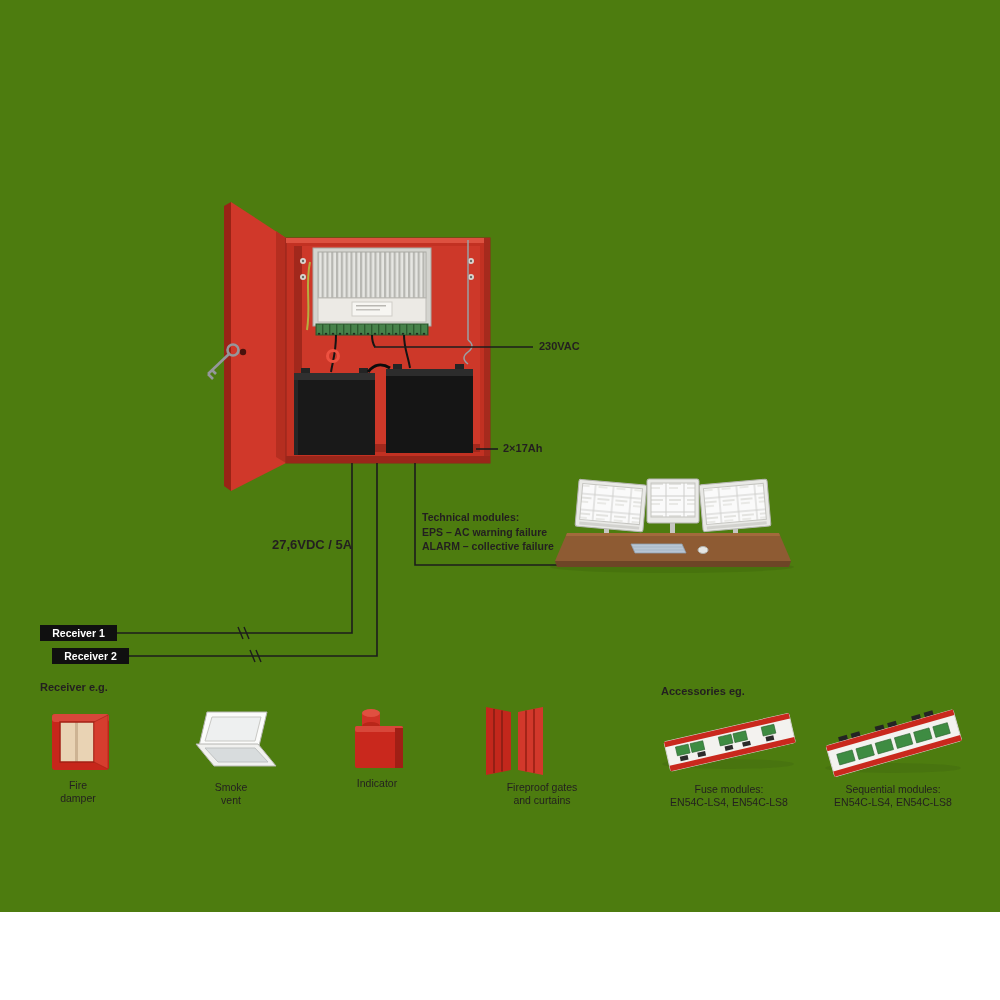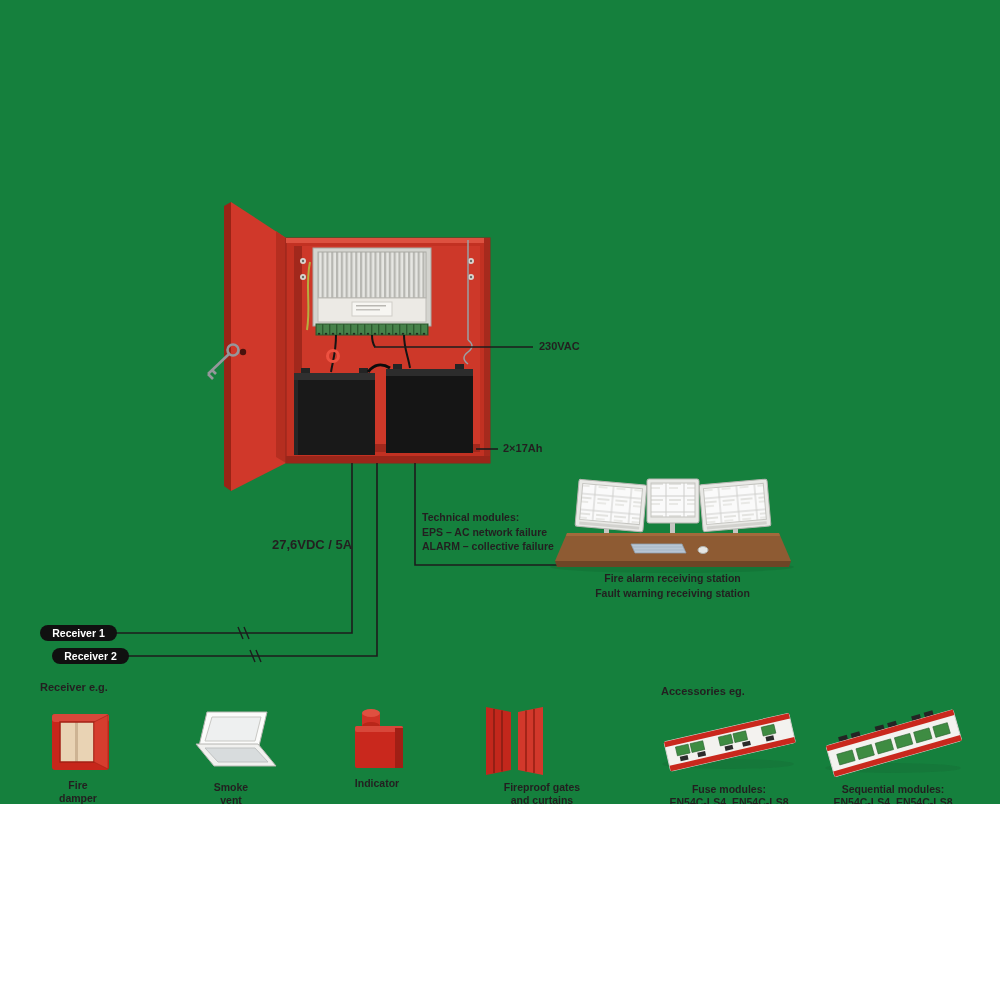--- a/index.html
+++ b/index.html
@@ -1,23 +1,23 @@
 <!DOCTYPE html>
 <html><head>
 <meta charset="utf-8">
 <style>
   html,body{margin:0;padding:0;background:#ffffff;}
-  .page{position:relative;width:1000px;height:804px;background:#15803d;overflow:hidden;
+  .page{position:relative;width:1000px;height:912px;background:#4d7c0f;overflow:hidden;
         font-family:"Liberation Sans","DejaVu Sans",sans-serif;color:#231f20;}
   .diagram{position:absolute;left:0;top:0;}
   .lbl{position:absolute;font-size:11px;font-weight:bold;white-space:nowrap;}
   .blk{position:absolute;font-size:10.5px;font-weight:bold;line-height:14.5px;}
-  .cap{position:absolute;font-size:10.5px;font-weight:bold;line-height:13px;text-align:center;}
+  .cap{position:absolute;font-size:10.5px;font-weight:normal;line-height:13px;text-align:center;}
   .badge{position:absolute;width:77px;height:16px;background:#101010;color:#ffffff;
-         font-size:10.5px;font-weight:bold;text-align:center;line-height:16px;border-radius:8px;}
+         font-size:10.5px;font-weight:bold;text-align:center;line-height:16px;}
   .station{position:absolute;left:570px;top:571px;width:205px;text-align:center;
            font-size:10.5px;font-weight:bold;line-height:14.5px;}
 </style>
 </head>
 <body>
 
 <div class="page">
 
   <svg class="diagram" width="1000" height="1000" viewBox="0 0 1000 1000">
     <defs>
@@ -248,28 +248,24 @@
   </svg>
 
   <div class="lbl" style="left:539px;top:340px;">230VAC</div>
 
   <div class="lbl" style="left:503px;top:442px;">2×17Ah</div>
 
   <div class="lbl" style="left:272px;top:537px;font-size:13px;">27,6VDC / 5A</div>
 
   <div class="blk" style="left:422px;top:510px;">
     <div>Technical modules:</div>
-    <div>EPS – AC network failure</div>
+    <div>EPS – AC warning failure</div>
     <div>ALARM – collective failure</div>
   </div>
 
-  <div class="station">
-    <div>Fire alarm receiving station</div>
-    <div>Fault warning receiving station</div>
-  </div>
 
   <div class="badge" style="left:40px;top:625px;">Receiver 1</div>
   <div class="badge" style="left:52px;top:648px;">Receiver 2</div>
 
   <div class="lbl" style="left:40px;top:681px;">Receiver e.g.</div>
 
   <div class="cap" style="left:43px;top:779px;width:70px;">
     <div>Fire</div>
     <div>damper</div>
   </div>

